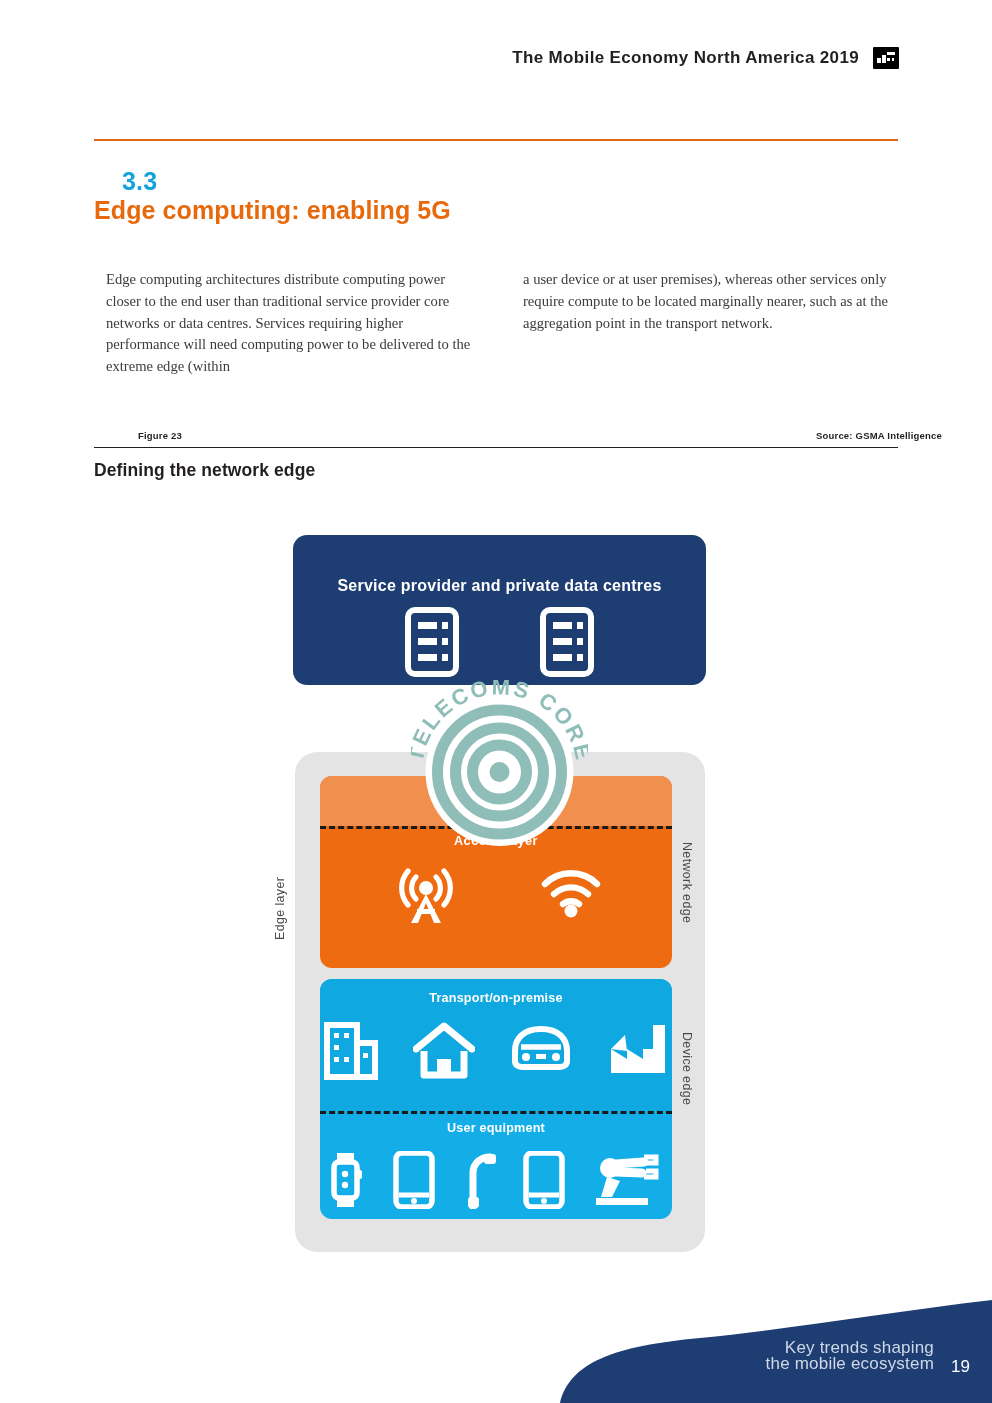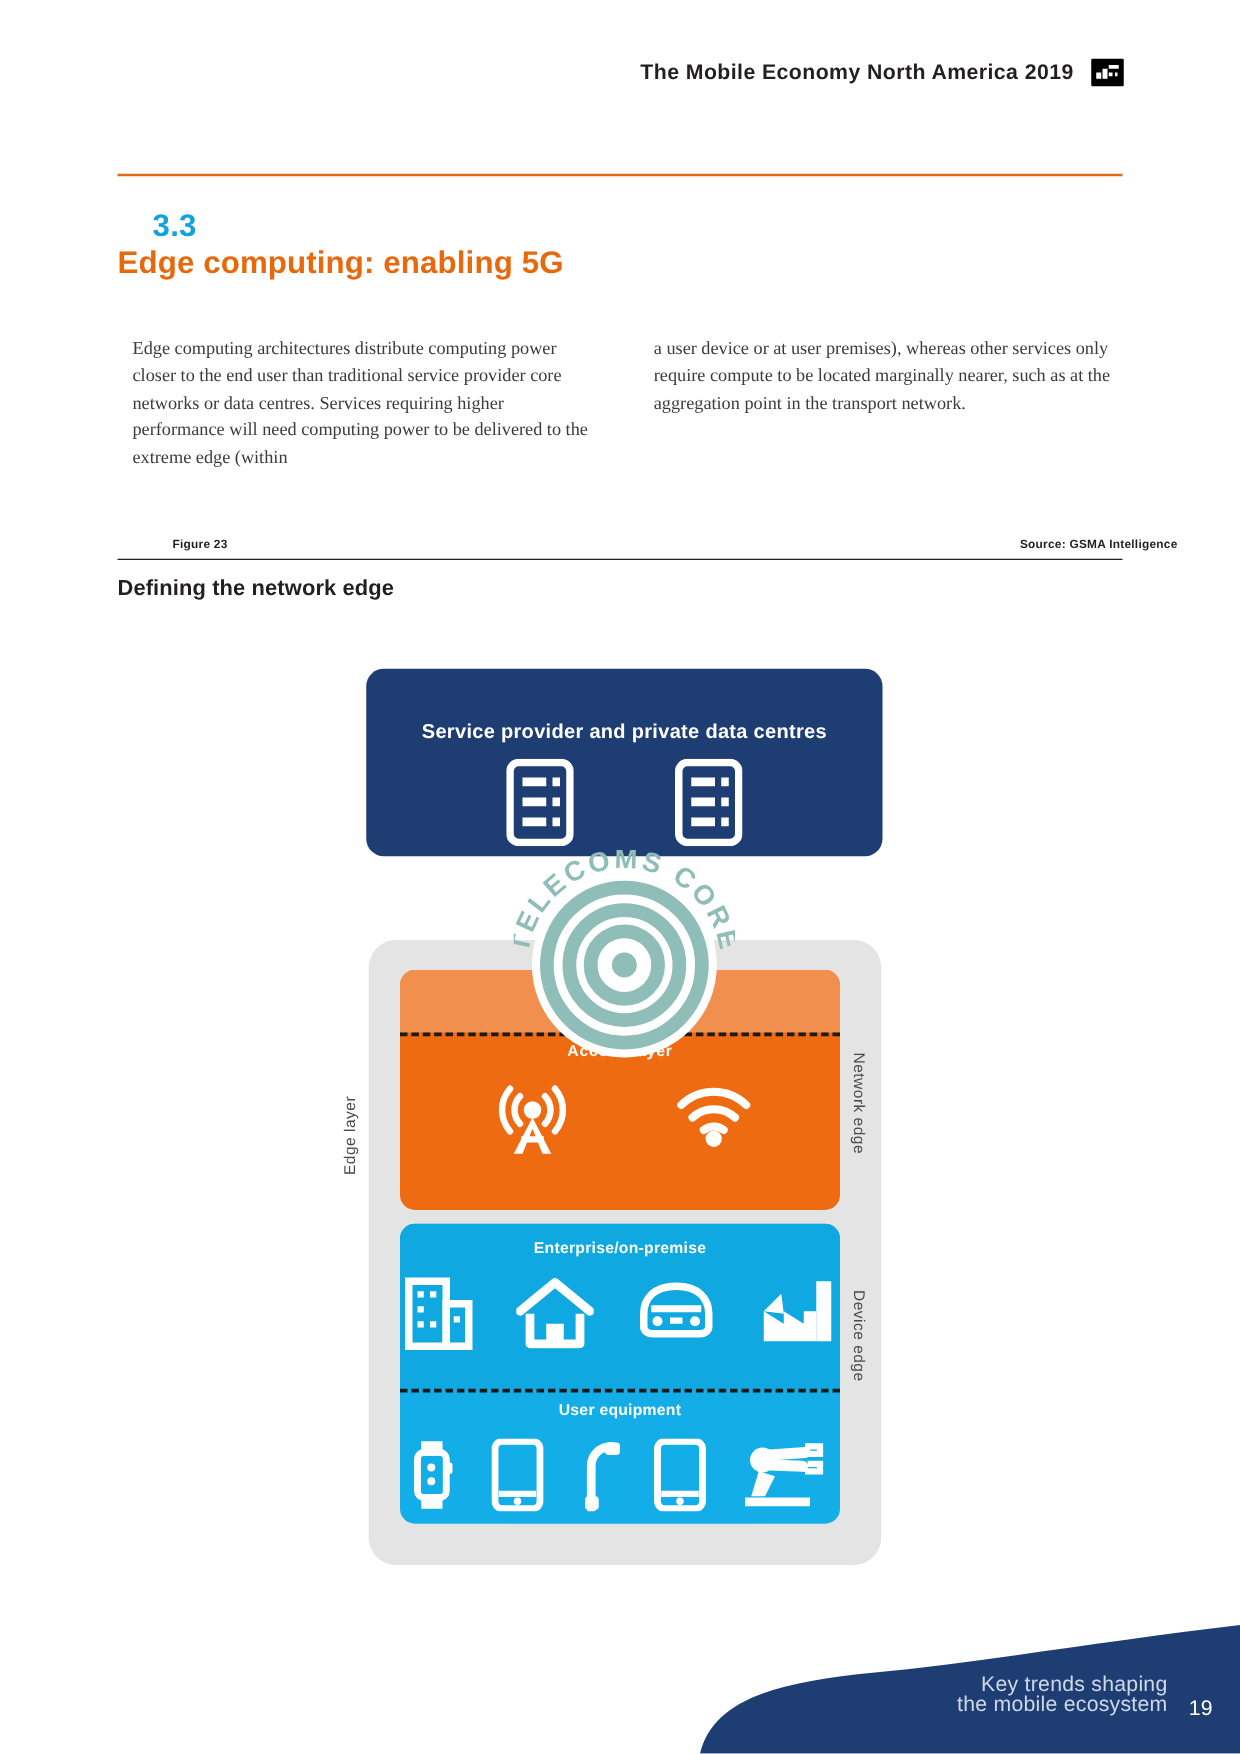--- a/index.html
+++ b/index.html
@@ -201,21 +201,21 @@
             <path d="M16 31 A25 25 0 0 1 50 31"></path>
             <path d="M25 41 A13 13 0 0 1 41 41"></path>
           </g>
           <circle cx="33" cy="48" r="6.5" fill="#fff"></circle>
         </svg>
       </div>
     </div>
 
     <div class="dev-block">
       <div class="dev-top"></div>
-      <div class="lbl-ent">Enterprise/on-premise</div>
+      <div class="lbl-ent">Transport/on-premise</div>
       <div class="ent-icons">
         <svg width="56" height="60" viewBox="0 0 56 60">
           <path d="M4 4 h30 v52 h-30 z" fill="none" stroke="#fff" stroke-width="6"></path>
           <path d="M34 22 h18 v34 h-18 z" fill="none" stroke="#fff" stroke-width="6"></path>
           <g fill="#fff">
             <rect x="11" y="12" width="5" height="5"></rect>
               <rect x="21" y="12" width="5" height="5"></rect>
             <rect x="11" y="24" width="5" height="5"></rect>
             <rect x="11" y="36" width="5" height="5"></rect>
               <rect x="21" y="36" width="5" height="5"></rect>

